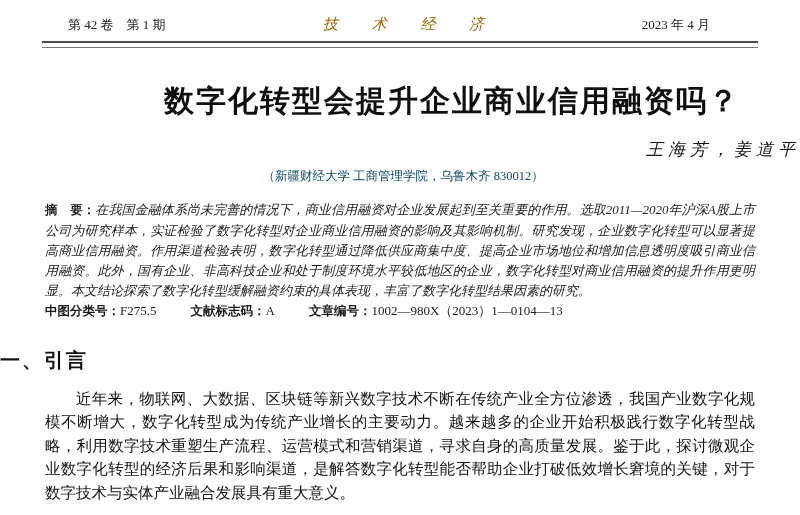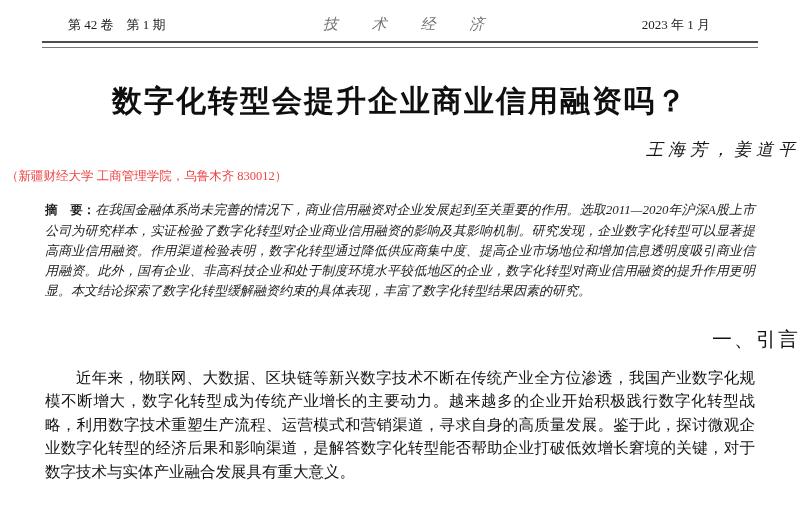--- a/index.html
+++ b/index.html
@@ -21,51 +21,52 @@
     justify-content: space-between;
     align-items: baseline;
     font-size: 13px;
     color: #222;
   }
   .journal-name {
     font-size: 15px;
     font-style: italic;
     letter-spacing: 15px;
     text-indent: 15px;
-    color: #737373;
+    color: #a16207;
   }
   .head-rule {
     margin: 7px 42px 0 42px;
     height: 4px;
     border-top: 2px solid #4d4d4d;
     border-bottom: 1px solid #777;
   }
 
   
   .article-title {
     margin: 36px 60px 0 60px;
-    text-align: center;
+    text-align: right;
     font-size: 30px;
     font-weight: bold;
     letter-spacing: 2px;
     line-height: 1.15;
     color: #0f0f0f;
   }
   .authors {
     margin-top: 19px;
     text-align: right;
     font-size: 17px;
     font-style: italic;
     letter-spacing: 5px;
     color: #161616;
   }
   .affiliation {
     margin-top: 7px;
+    text-align: center;
     font-size: 12.5px;
-    color: #ef4444;
+    color: #0c4a6e;
     margin-left: 6px;
   }
 
   
   .meta-block {
     margin: 15px 45px 0 45px;
     font-size: 13px;
     line-height: 20px;
     text-align: justify;
   }
@@ -77,57 +78,58 @@
     font-size: 12.5px;
   }
   .fangsong { font-style: italic; margin-top: 31px; }
   .clc-line { margin-top: 1px; }
   .clc-group { white-space: nowrap; }
   .clc-group + .clc-group { margin-left: 34px; }
   .clc-value { font-style: normal; }
 
   
   .section-heading {
-    margin: 25px 0 0 16px;
-    text-align: right;
+    margin: 25px 0 0 0;
+    text-align: left;
     font-family: "Liberation Sans", "DejaVu Sans", sans-serif;
     font-size: 20px;
-    font-weight: normal;
+    font-weight: bold;
     letter-spacing: 2px;
     color: #121212;
   }
   .body-paragraph {
     margin: 13px 45px 0 45px;
     font-size: 15.5px;
     line-height: 23.5px;
     text-align: justify;
     text-indent: 2em;
     color: #141414;
   }
 </style>
 </head>
 <body>
 
 <div class="page">
 
   <div class="running-head">
     <span>第 42 卷　第 1 期</span>
     <span class="journal-name">技 术 经 济</span>
-    <span>2023 年 1 月</span>
+    <span>2023 年 4 月</span>
   </div>
 
   <div class="head-rule"></div>
 
   <h1 class="article-title">数字化转型会提升企业商业信用融资吗？</h1>
 
   <div class="authors">王海芳，姜道平</div>
 
   <div class="affiliation">（新疆财经大学 工商管理学院，乌鲁木齐 830012）</div>
 
   <div class="meta-block">
     <p><span class="label-hei">摘　要：</span><span class="fangsong">在我国金融体系尚未完善的情况下，商业信用融资对企业发展起到至关重要的作用。选取2011—2020年沪深A股上市公司为研究样本，实证检验了数字化转型对企业商业信用融资的影响及其影响机制。研究发现，企业数字化转型可以显著提高商业信用融资。作用渠道检验表明，数字化转型通过降低供应商集中度、提高企业市场地位和增加信息透明度吸引商业信用融资。此外，国有企业、非高科技企业和处于制度环境水平较低地区的企业，数字化转型对商业信用融资的提升作用更明显。本文结论探索了数字化转型缓解融资约束的具体表现，丰富了数字化转型结果因素的研究。</span></p>
+    <p class="clc-line"><span class="clc-group"><span class="label-hei">中图分类号：</span><span class="clc-value">F275.5</span></span><span class="clc-group"><span class="label-hei">文献标志码：</span><span class="clc-value">A</span></span><span class="clc-group"><span class="label-hei">文章编号：</span><span class="clc-value">1002—980X（2023）1—0104—13</span></span></p>
   </div>
 
   <h2 class="section-heading">一、引言</h2>
 
   <p class="body-paragraph">近年来，物联网、大数据、区块链等新兴数字技术不断在传统产业全方位渗透，我国产业数字化规模不断增大，数字化转型成为传统产业增长的主要动力。越来越多的企业开始积极践行数字化转型战略，利用数字技术重塑生产流程、运营模式和营销渠道，寻求自身的高质量发展。鉴于此，探讨微观企业数字化转型的经济后果和影响渠道，是解答数字化转型能否帮助企业打破低效增长窘境的关键，对于数字技术与实体产业融合发展具有重大意义。</p>
 
 </div>
 
 </body></html>

